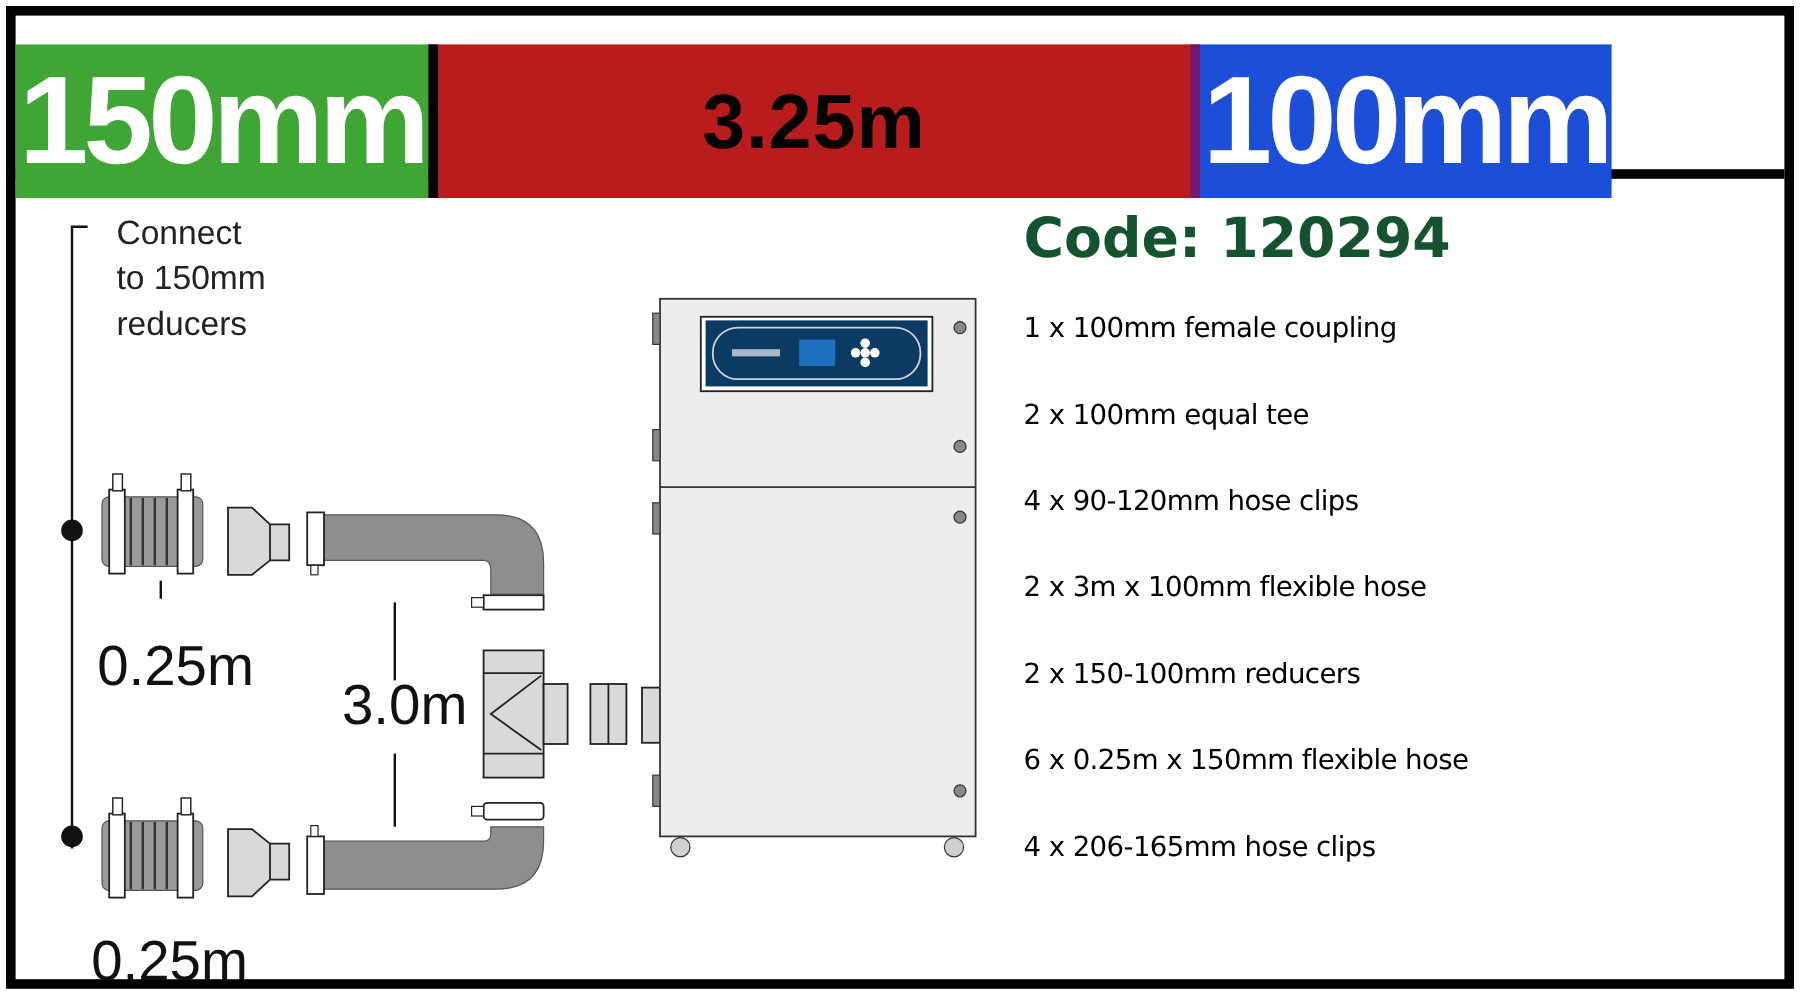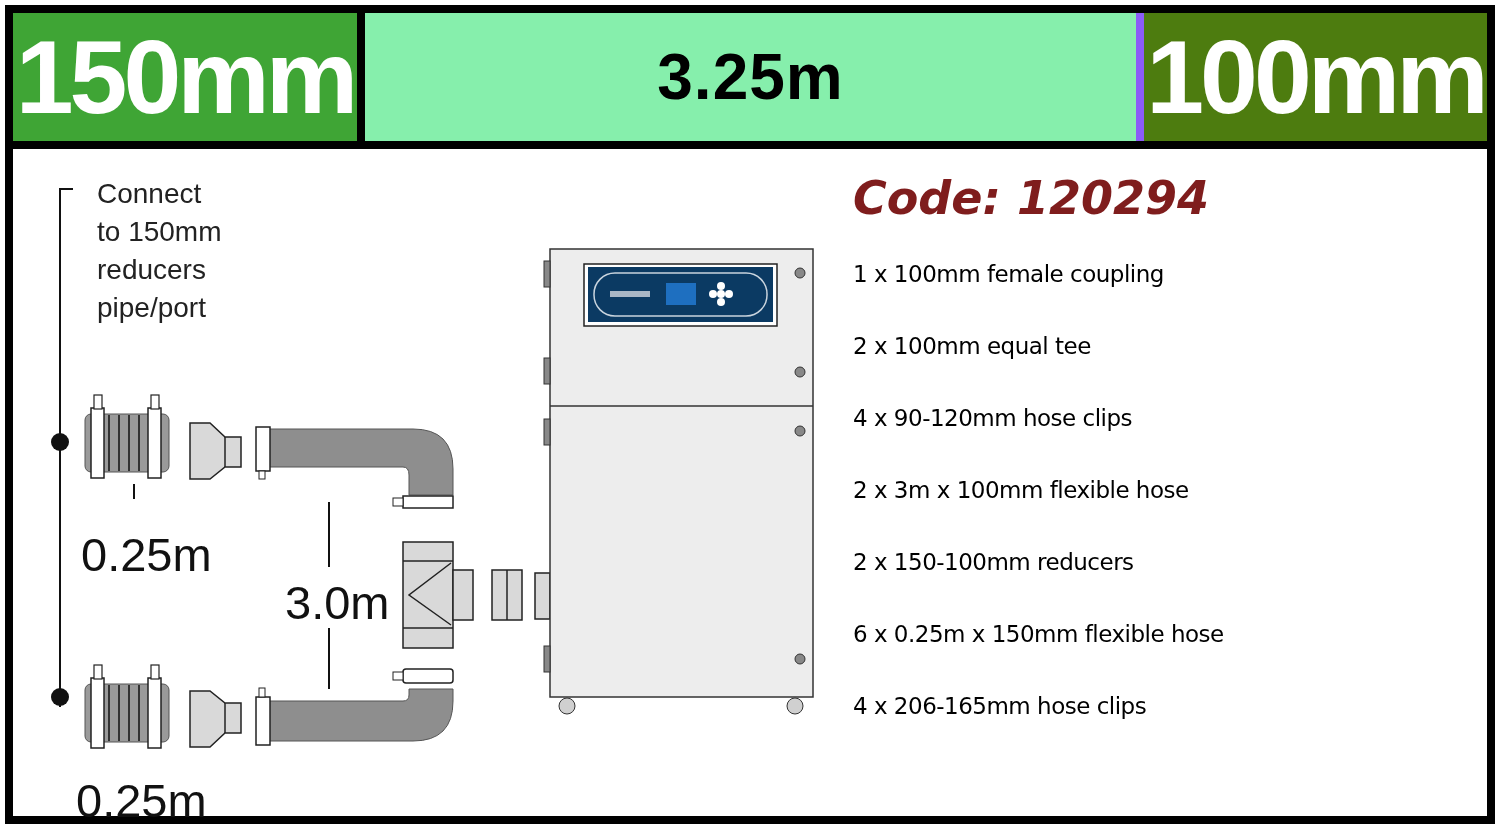--- a/index.html
+++ b/index.html
@@ -1,55 +1,54 @@
 <!DOCTYPE html>
 <html><head>
 <meta charset="utf-8">
 <style>
   html, body { margin: 0; padding: 0; background: #ffffff; }
   body { width: 1500px; height: 829px; position: relative; overflow: hidden; font-family: "Liberation Sans", sans-serif; }
   .frame { position: absolute; left: 5px; top: 5px; width: 1474px; height: 803px; border: 8px solid #000; background: #fff; }
   .hdr { position: absolute; left: 0; top: 0; width: 1474px; height: 128px; border-bottom: 8px solid #000; display: flex; }
-  .cell { height: 128px; display: flex; align-items: center; justify-content: center; box-sizing: border-box; }
+  .cell { height: 128px; display: flex; align-items: center; justify-content: center; box-sizing: border-box; margin-top: 24px; }
   .cell-green { width: 344px; color: #fff; font-weight: bold; font-size: 104px; letter-spacing: -4px; }
-  .cell-mid { width: 787px; border-left: 8px solid #000; border-right: 8px solid #8b5cf6; background: #86efac; color: #000; font-weight: bold; font-size: 64px; letter-spacing: 1px; }
+  .cell-mid { width: 643px; border-left: 8px solid #000; border-right: 8px solid #701a75; background: #b91c1c; color: #000; font-weight: bold; font-size: 64px; letter-spacing: 1px; }
   .cell-yellow { width: 343px; color: #fff; font-weight: bold; font-size: 104px; letter-spacing: -4px; }
 
   .diagram { position: absolute; left: 0; top: 136px; width: 840px; height: 667px; }
   .lbl { position: absolute; color: #111; font-family: "Liberation Sans", sans-serif; }
   .connect-lbl { left: 84px; top: 26px; font-size: 28px; line-height: 38px; color: #222; width: 160px; }
   .len-lbl { font-size: 47px; color: #111; }
 
   .parts { position: absolute; left: 853px; top: 168px; width: 620px; font-family: "DejaVu Sans", sans-serif; }
-  .code { font-weight: bold; font-size: 46px; color: #7f1d1d; margin: 0 0 10px 0; letter-spacing: 0; height: 60px; line-height: 60px; font-style: italic; }
+  .code { font-weight: bold; font-size: 46px; color: #14532d; margin: 0 0 10px 0; letter-spacing: 0; height: 60px; line-height: 60px; }
   .item { font-size: 23px; color: #000; height: 72px; line-height: 72px; white-space: nowrap; letter-spacing: -0.5px; }
 </style>
 </head>
 <body>
 
 <div class="frame">
 
   <div class="hdr">
     <div class="cell cell-green" style="background:#3FA535">
       <span>150mm</span>
     </div>
     <div class="cell cell-mid">
       <span>3.25m</span>
     </div>
-    <div class="cell cell-yellow" style="background:#4d7c0f">
+    <div class="cell cell-yellow" style="background:#1d4ed8">
       <span>100mm</span>
     </div>
   </div>
 
   <div class="diagram">
     <div class="lbl connect-lbl">
       <div>Connect</div>
       <div>to 150mm</div>
       <div>reducers</div>
-      <div>pipe/port</div>
     </div>
 
     <svg width="840" height="667" viewBox="0 0 840 667" style="position:absolute;left:0;top:0">
 
       <g stroke="#111" stroke-width="2" fill="none">
         <polyline points="60,40 47,40 47,558"></polyline>
       </g>
       <circle cx="47" cy="293" r="9" fill="#111"></circle>
       <circle cx="47" cy="548" r="9" fill="#111"></circle>
 
@@ -136,21 +135,21 @@
         <rect x="531" y="112" width="6" height="26" fill="#888" stroke="#333" stroke-width="1"></rect>
         <rect x="531" y="209" width="6" height="26" fill="#888" stroke="#333" stroke-width="1"></rect>
         <rect x="531" y="270" width="6" height="26" fill="#888" stroke="#333" stroke-width="1"></rect>
         <rect x="531" y="497" width="6" height="26" fill="#888" stroke="#333" stroke-width="1"></rect>
         <circle cx="554" cy="557" r="8" fill="#D0D0D0" stroke="#333" stroke-width="1"></circle>
         <circle cx="782" cy="557" r="8" fill="#D0D0D0" stroke="#333" stroke-width="1"></circle>
       </g>
     </svg>
 
     <div class="lbl len-lbl" style="left:68px; top:378px;">0.25m</div>
-    <div class="lbl len-lbl" style="left:272px; top:426px;">3.0m</div>
+    <div class="lbl len-lbl" style="left:272px; top:410px;">3.0m</div>
     <div class="lbl len-lbl" style="left:63px; top:624px;">0.25m</div>
   </div>
 
 </div>
 
 <div class="parts">
   <div class="code">Code: 120294</div>
   <div class="item">1 x 100mm female coupling</div>
   <div class="item">2 x 100mm equal tee</div>
   <div class="item">4 x 90-120mm hose clips</div>

